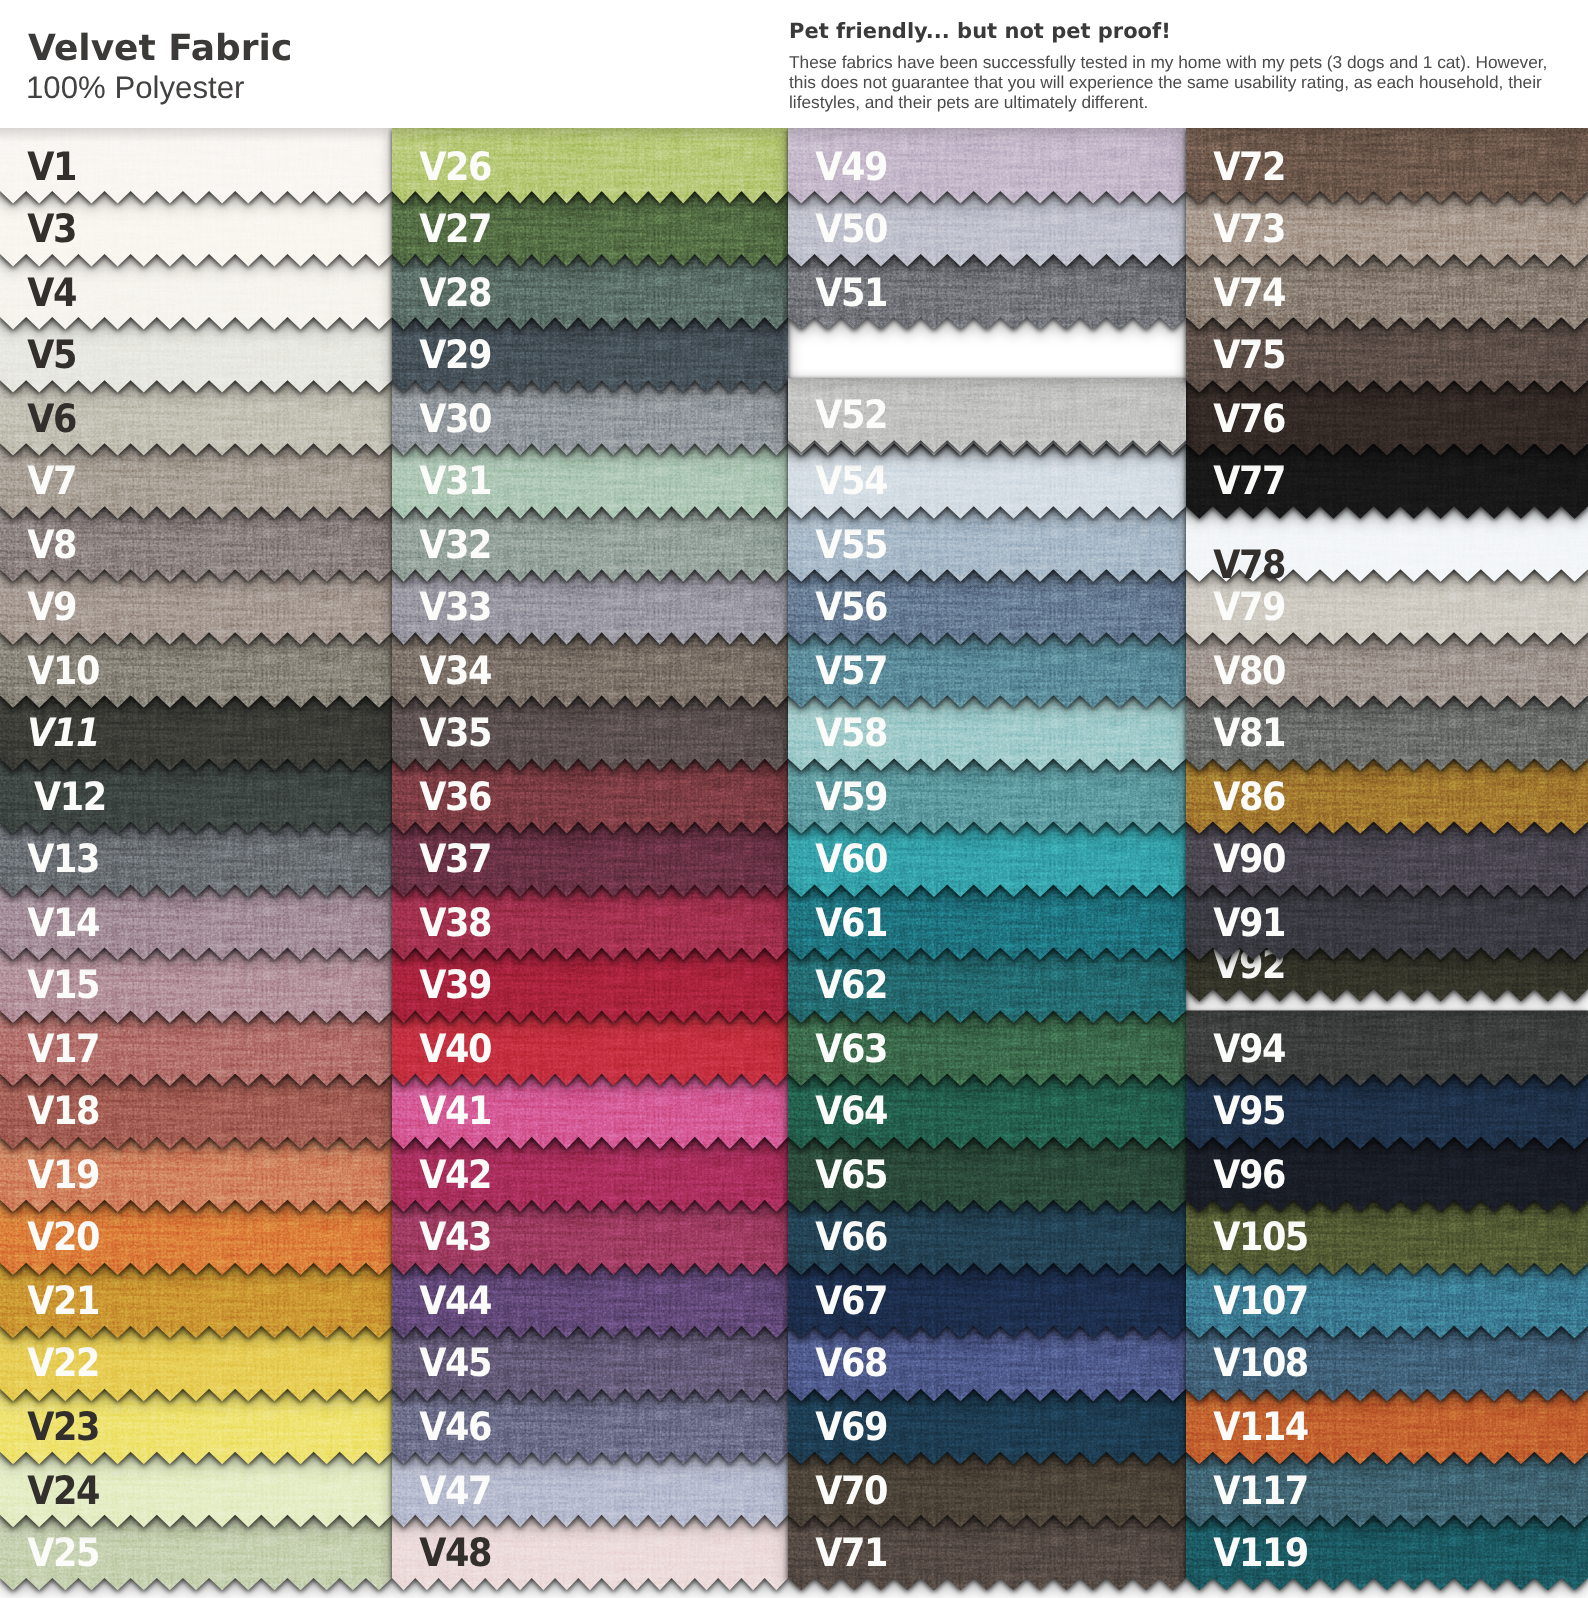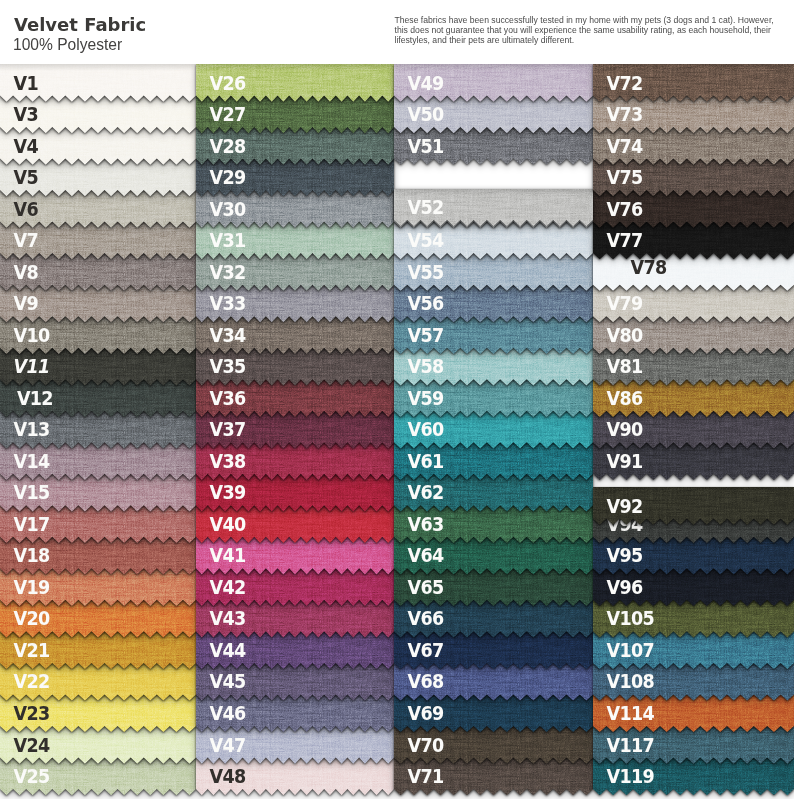--- a/index.html
+++ b/index.html
@@ -731,21 +731,21 @@
           </div>
           <div class="lbl light" style="left: 13.6px; top: 8.6px;">V77</div>
         </div>
         <div class="sw" style="top: 253.12px; height: 61.52px; z-index: 94; filter: drop-shadow(rgba(0, 0, 0, 0.72) 0px 1.1px 1.3px) drop-shadow(rgba(0, 0, 0, 0.3) 0px 2.6px 3.2px);">
           <div class="face" style="background: rgb(244, 247, 249); clip-path: polygon(0px 0px, 201px 0px, 201px 31.52px, 194.3px 37.72px, 187.6px 31.52px, 180.9px 37.72px, 174.2px 31.52px, 167.5px 37.72px, 160.8px 31.52px, 154.1px 37.72px, 147.4px 31.52px, 140.7px 37.72px, 134px 31.52px, 127.3px 37.72px, 120.6px 31.52px, 113.9px 37.72px, 107.2px 31.52px, 100.5px 37.72px, 93.8px 31.52px, 87.1px 37.72px, 80.4px 31.52px, 73.7px 37.72px, 67px 31.52px, 60.3px 37.72px, 53.6px 31.52px, 46.9px 37.72px, 40.2px 31.52px, 33.5px 37.72px, 26.8px 31.52px, 20.1px 37.72px, 13.4px 31.52px, 6.7px 37.72px, 0px 31.52px);">
             <div class="noise"></div>
             <div class="warp"></div>
             <div class="weft"></div>
             <div class="shade"></div>
           </div>
-          <div class="lbl dark" style="left: 13.6px; top: 4px; margin-left: 24px;">V78</div>
+          <div class="lbl dark" style="left: 13.6px; top: 19px;">V78</div>
         </div>
         <div class="sw" style="top: 284.64px; height: 61.52px; z-index: 93; filter: drop-shadow(rgba(0, 0, 0, 0.72) 0px 1.1px 1.3px) drop-shadow(rgba(0, 0, 0, 0.3) 0px 2.6px 3.2px);">
           <div class="face" style="background: rgb(207, 203, 194); clip-path: polygon(0px 0px, 201px 0px, 201px 31.52px, 194.3px 37.72px, 187.6px 31.52px, 180.9px 37.72px, 174.2px 31.52px, 167.5px 37.72px, 160.8px 31.52px, 154.1px 37.72px, 147.4px 31.52px, 140.7px 37.72px, 134px 31.52px, 127.3px 37.72px, 120.6px 31.52px, 113.9px 37.72px, 107.2px 31.52px, 100.5px 37.72px, 93.8px 31.52px, 87.1px 37.72px, 80.4px 31.52px, 73.7px 37.72px, 67px 31.52px, 60.3px 37.72px, 53.6px 31.52px, 46.9px 37.72px, 40.2px 31.52px, 33.5px 37.72px, 26.8px 31.52px, 20.1px 37.72px, 13.4px 31.52px, 6.7px 37.72px, 0px 31.52px);">
             <div class="noise"></div>
             <div class="warp"></div>
             <div class="weft"></div>
             <div class="shade"></div>
           </div>
           <div class="lbl light" style="left: 13.6px; top: 8.6px;">V79</div>
         </div>
@@ -787,21 +787,21 @@
         </div>
         <div class="sw" style="top: 442.24px; height: 61.52px; z-index: 88; filter: drop-shadow(rgba(0, 0, 0, 0.72) 0px 1.1px 1.3px) drop-shadow(rgba(0, 0, 0, 0.3) 0px 2.6px 3.2px);">
           <div class="face" style="background: rgb(58, 58, 66); clip-path: polygon(0px 0px, 201px 0px, 201px 31.52px, 194.3px 37.72px, 187.6px 31.52px, 180.9px 37.72px, 174.2px 31.52px, 167.5px 37.72px, 160.8px 31.52px, 154.1px 37.72px, 147.4px 31.52px, 140.7px 37.72px, 134px 31.52px, 127.3px 37.72px, 120.6px 31.52px, 113.9px 37.72px, 107.2px 31.52px, 100.5px 37.72px, 93.8px 31.52px, 87.1px 37.72px, 80.4px 31.52px, 73.7px 37.72px, 67px 31.52px, 60.3px 37.72px, 53.6px 31.52px, 46.9px 37.72px, 40.2px 31.52px, 33.5px 37.72px, 26.8px 31.52px, 20.1px 37.72px, 13.4px 31.52px, 6.7px 37.72px, 0px 31.52px);">
             <div class="noise"></div>
             <div class="warp"></div>
             <div class="weft"></div>
             <div class="shade"></div>
           </div>
           <div class="lbl light" style="left: 13.6px; top: 8.6px;">V91</div>
         </div>
-        <div class="sw" style="top: 487px; height: 61.52px; z-index: 87; filter: drop-shadow(rgba(0, 0, 0, 0.72) 0px 1.1px 1.3px) drop-shadow(rgba(0, 0, 0, 0.3) 0px 2.6px 3.2px);">
+        <div class="sw" style="top: 463px; height: 61.52px; z-index: 87; filter: drop-shadow(rgba(0, 0, 0, 0.72) 0px 1.1px 1.3px) drop-shadow(rgba(0, 0, 0, 0.3) 0px 2.6px 3.2px);">
           <div class="face" style="background: rgb(52, 52, 41); clip-path: polygon(0px 0px, 201px 0px, 201px 31.52px, 194.3px 37.72px, 187.6px 31.52px, 180.9px 37.72px, 174.2px 31.52px, 167.5px 37.72px, 160.8px 31.52px, 154.1px 37.72px, 147.4px 31.52px, 140.7px 37.72px, 134px 31.52px, 127.3px 37.72px, 120.6px 31.52px, 113.9px 37.72px, 107.2px 31.52px, 100.5px 37.72px, 93.8px 31.52px, 87.1px 37.72px, 80.4px 31.52px, 73.7px 37.72px, 67px 31.52px, 60.3px 37.72px, 53.6px 31.52px, 46.9px 37.72px, 40.2px 31.52px, 33.5px 37.72px, 26.8px 31.52px, 20.1px 37.72px, 13.4px 31.52px, 6.7px 37.72px, 0px 31.52px);">
             <div class="noise"></div>
             <div class="warp"></div>
             <div class="weft"></div>
             <div class="shade"></div>
           </div>
           <div class="lbl light" style="left: 13.6px; top: 8.6px;">V92</div>
         </div>
         <div class="sw" style="top: 505.28px; height: 61.52px; z-index: 86; filter: drop-shadow(rgba(0, 0, 0, 0.72) 0px 1.1px 1.3px) drop-shadow(rgba(0, 0, 0, 0.3) 0px 2.6px 3.2px);">
           <div class="face" style="background: rgb(59, 62, 60); clip-path: polygon(0px 0px, 201px 0px, 201px 31.52px, 194.3px 37.72px, 187.6px 31.52px, 180.9px 37.72px, 174.2px 31.52px, 167.5px 37.72px, 160.8px 31.52px, 154.1px 37.72px, 147.4px 31.52px, 140.7px 37.72px, 134px 31.52px, 127.3px 37.72px, 120.6px 31.52px, 113.9px 37.72px, 107.2px 31.52px, 100.5px 37.72px, 93.8px 31.52px, 87.1px 37.72px, 80.4px 31.52px, 73.7px 37.72px, 67px 31.52px, 60.3px 37.72px, 53.6px 31.52px, 46.9px 37.72px, 40.2px 31.52px, 33.5px 37.72px, 26.8px 31.52px, 20.1px 37.72px, 13.4px 31.52px, 6.7px 37.72px, 0px 31.52px);">
@@ -884,17 +884,18 @@
           </div>
           <div class="lbl light" style="left: 13.6px; top: 8.6px;">V119</div>
         </div>
       </div>
     </div>
 
   <div id="header">
     <div id="title">Velvet Fabric</div>
     <div id="subtitle">100% Polyester</div>
     <div id="note">
+      <div id="note-title">Pet friendly... but not pet proof!</div>
       <div id="note-body">These fabrics have been successfully tested in my home with my pets (3 dogs and 1 cat). However, this does not guarantee that you will experience the same usability rating, as each household, their lifestyles, and their pets are ultimately different.</div>
     </div>
   </div>
 
 </div>
 
 </body></html>

